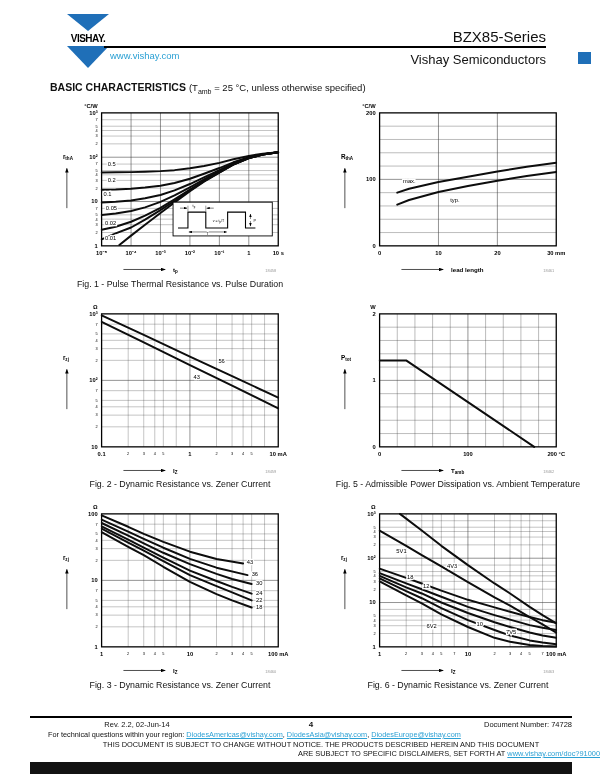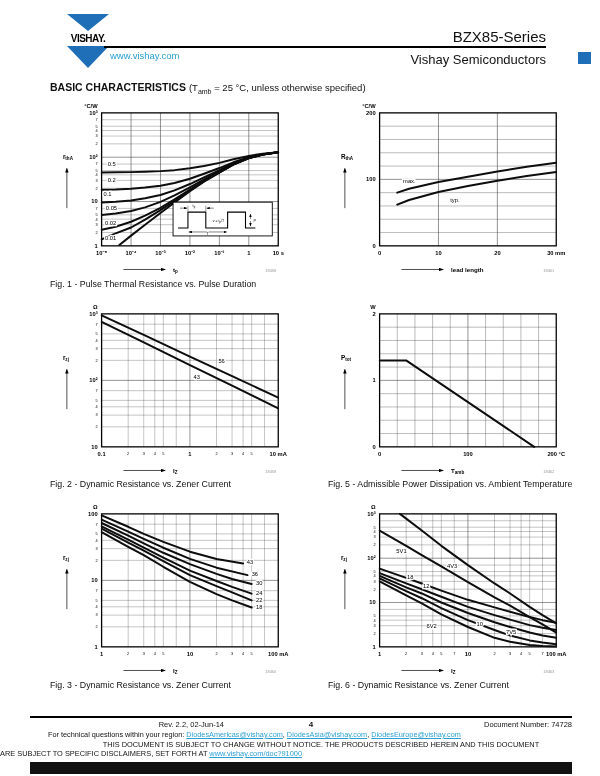--- a/index.html
+++ b/index.html
@@ -17,33 +17,33 @@
   .division{position:absolute;right:54px;top:52px;font-size:13px;}
   .corner-square{position:absolute;right:9px;top:52px;width:13px;height:12px;background:#1f6fb8;}
   
   .sect{position:absolute;left:50px;top:81px;font-size:9.5px;}
   .sect b{font-size:10.5px;}
   .sect .pre{margin-left:3px;}
   .sect sub{font-size:7px;}
   
   .figs{position:absolute;top:97px;left:50px;right:12px;display:grid;
         grid-template-columns:1fr 1fr;column-gap:18px;row-gap:9px;}
-  .figure{text-align:left;}
+  .figure{text-align:center;}
   .figure svg{display:block;width:100%;}
   svg text{font-family:"Liberation Sans",sans-serif;}
   .caption{font-size:8.8px;margin-top:1px;color:#111;}
   
   .footer-rule{position:absolute;left:30px;right:28px;top:716px;height:2px;background:#000;}
   .foot-row{position:absolute;left:30px;right:28px;top:720px;font-size:7.5px;display:flex;}
-  .foot-row .l{flex:1;text-align:right;padding-left:20px;}
+  .foot-row .l{flex:1;text-align:center;padding-left:20px;}
   .foot-row .c{flex:1;text-align:center;font-weight:bold;font-size:8px;}
   .foot-row .r{flex:1;text-align:right;}
   .contact-line{position:absolute;left:0;right:0;top:730px;text-align:left;font-size:7.3px;margin-left:48px;}
   .disc1{position:absolute;left:0;right:0;top:740px;text-align:center;font-size:7.4px;padding-left:42px;}
-  .disc2{position:absolute;left:0;right:0;top:749px;text-align:left;font-size:7.4px;}
+  .disc2{position:absolute;left:0;right:0;top:749px;text-align:right;font-size:7.4px;}
   .lnk{color:#2ba0d4;text-decoration:underline;}
   .bottom-bar{position:absolute;left:30px;right:28px;bottom:2px;height:12px;background:#121212;}
 </style>
 </head>
 <body>
 
 <div>
   <div class="logo">
     <div class="tri tri-top"></div>
     <div class="logo-text">VISHAY.</div>

